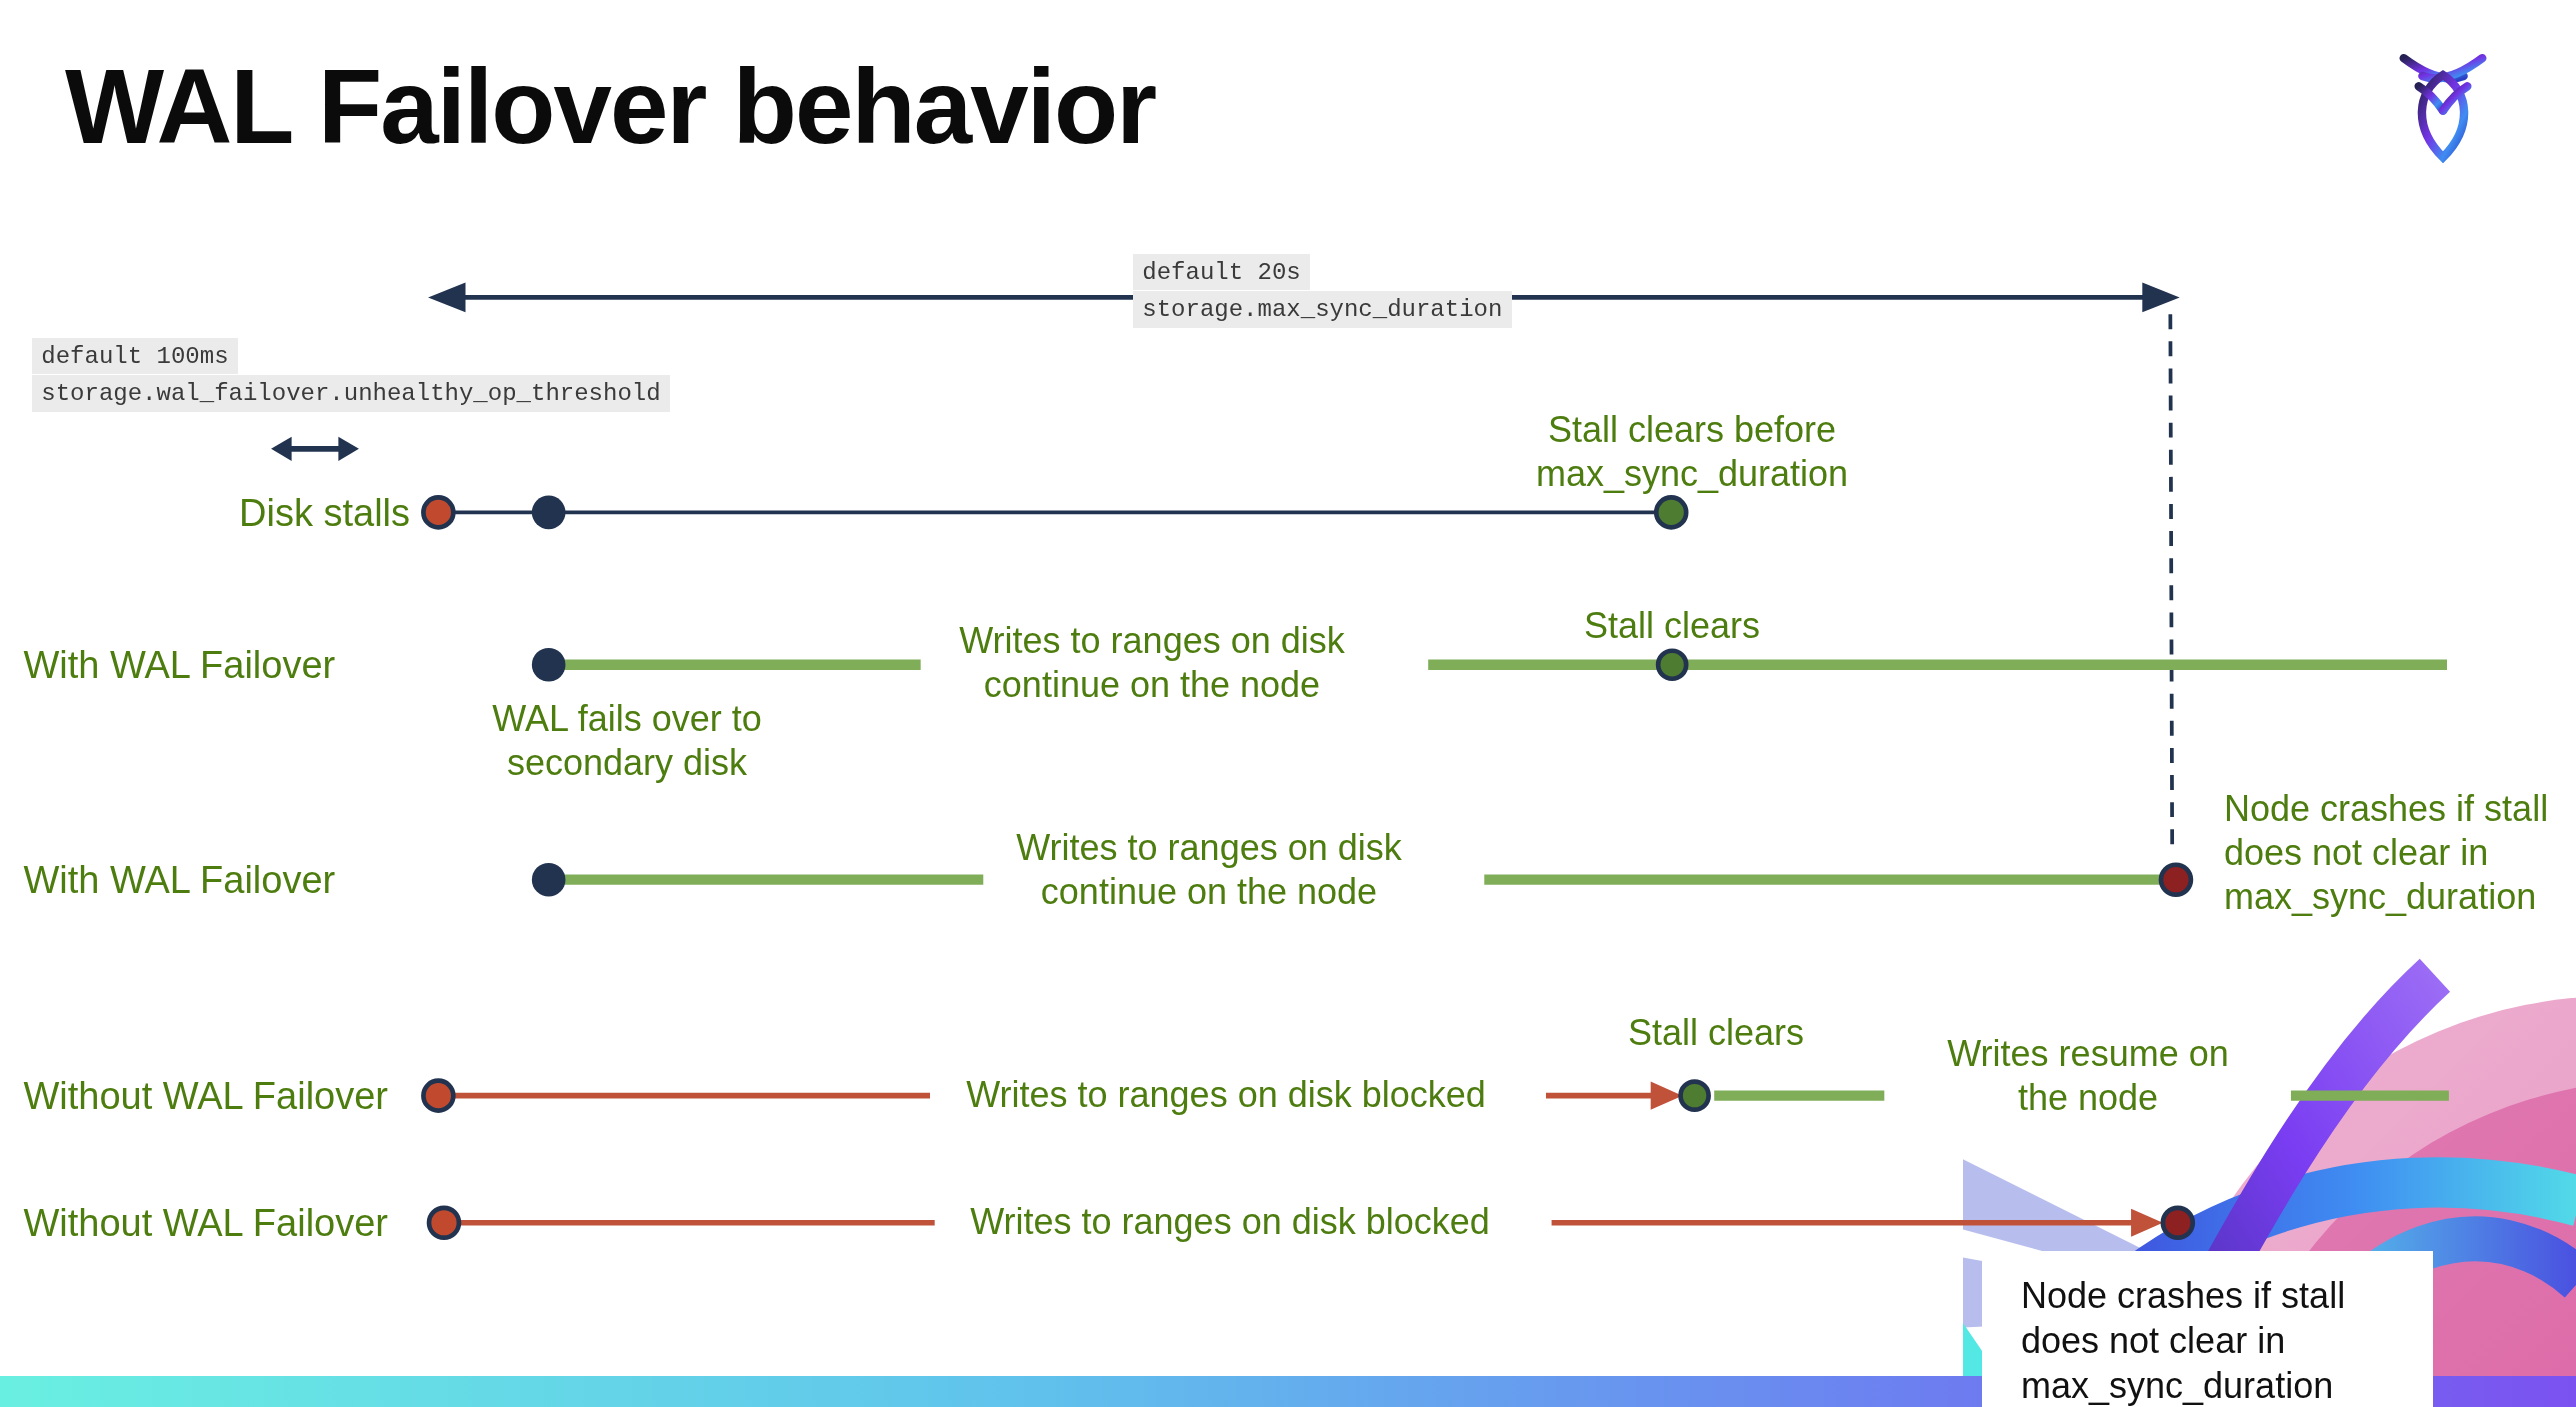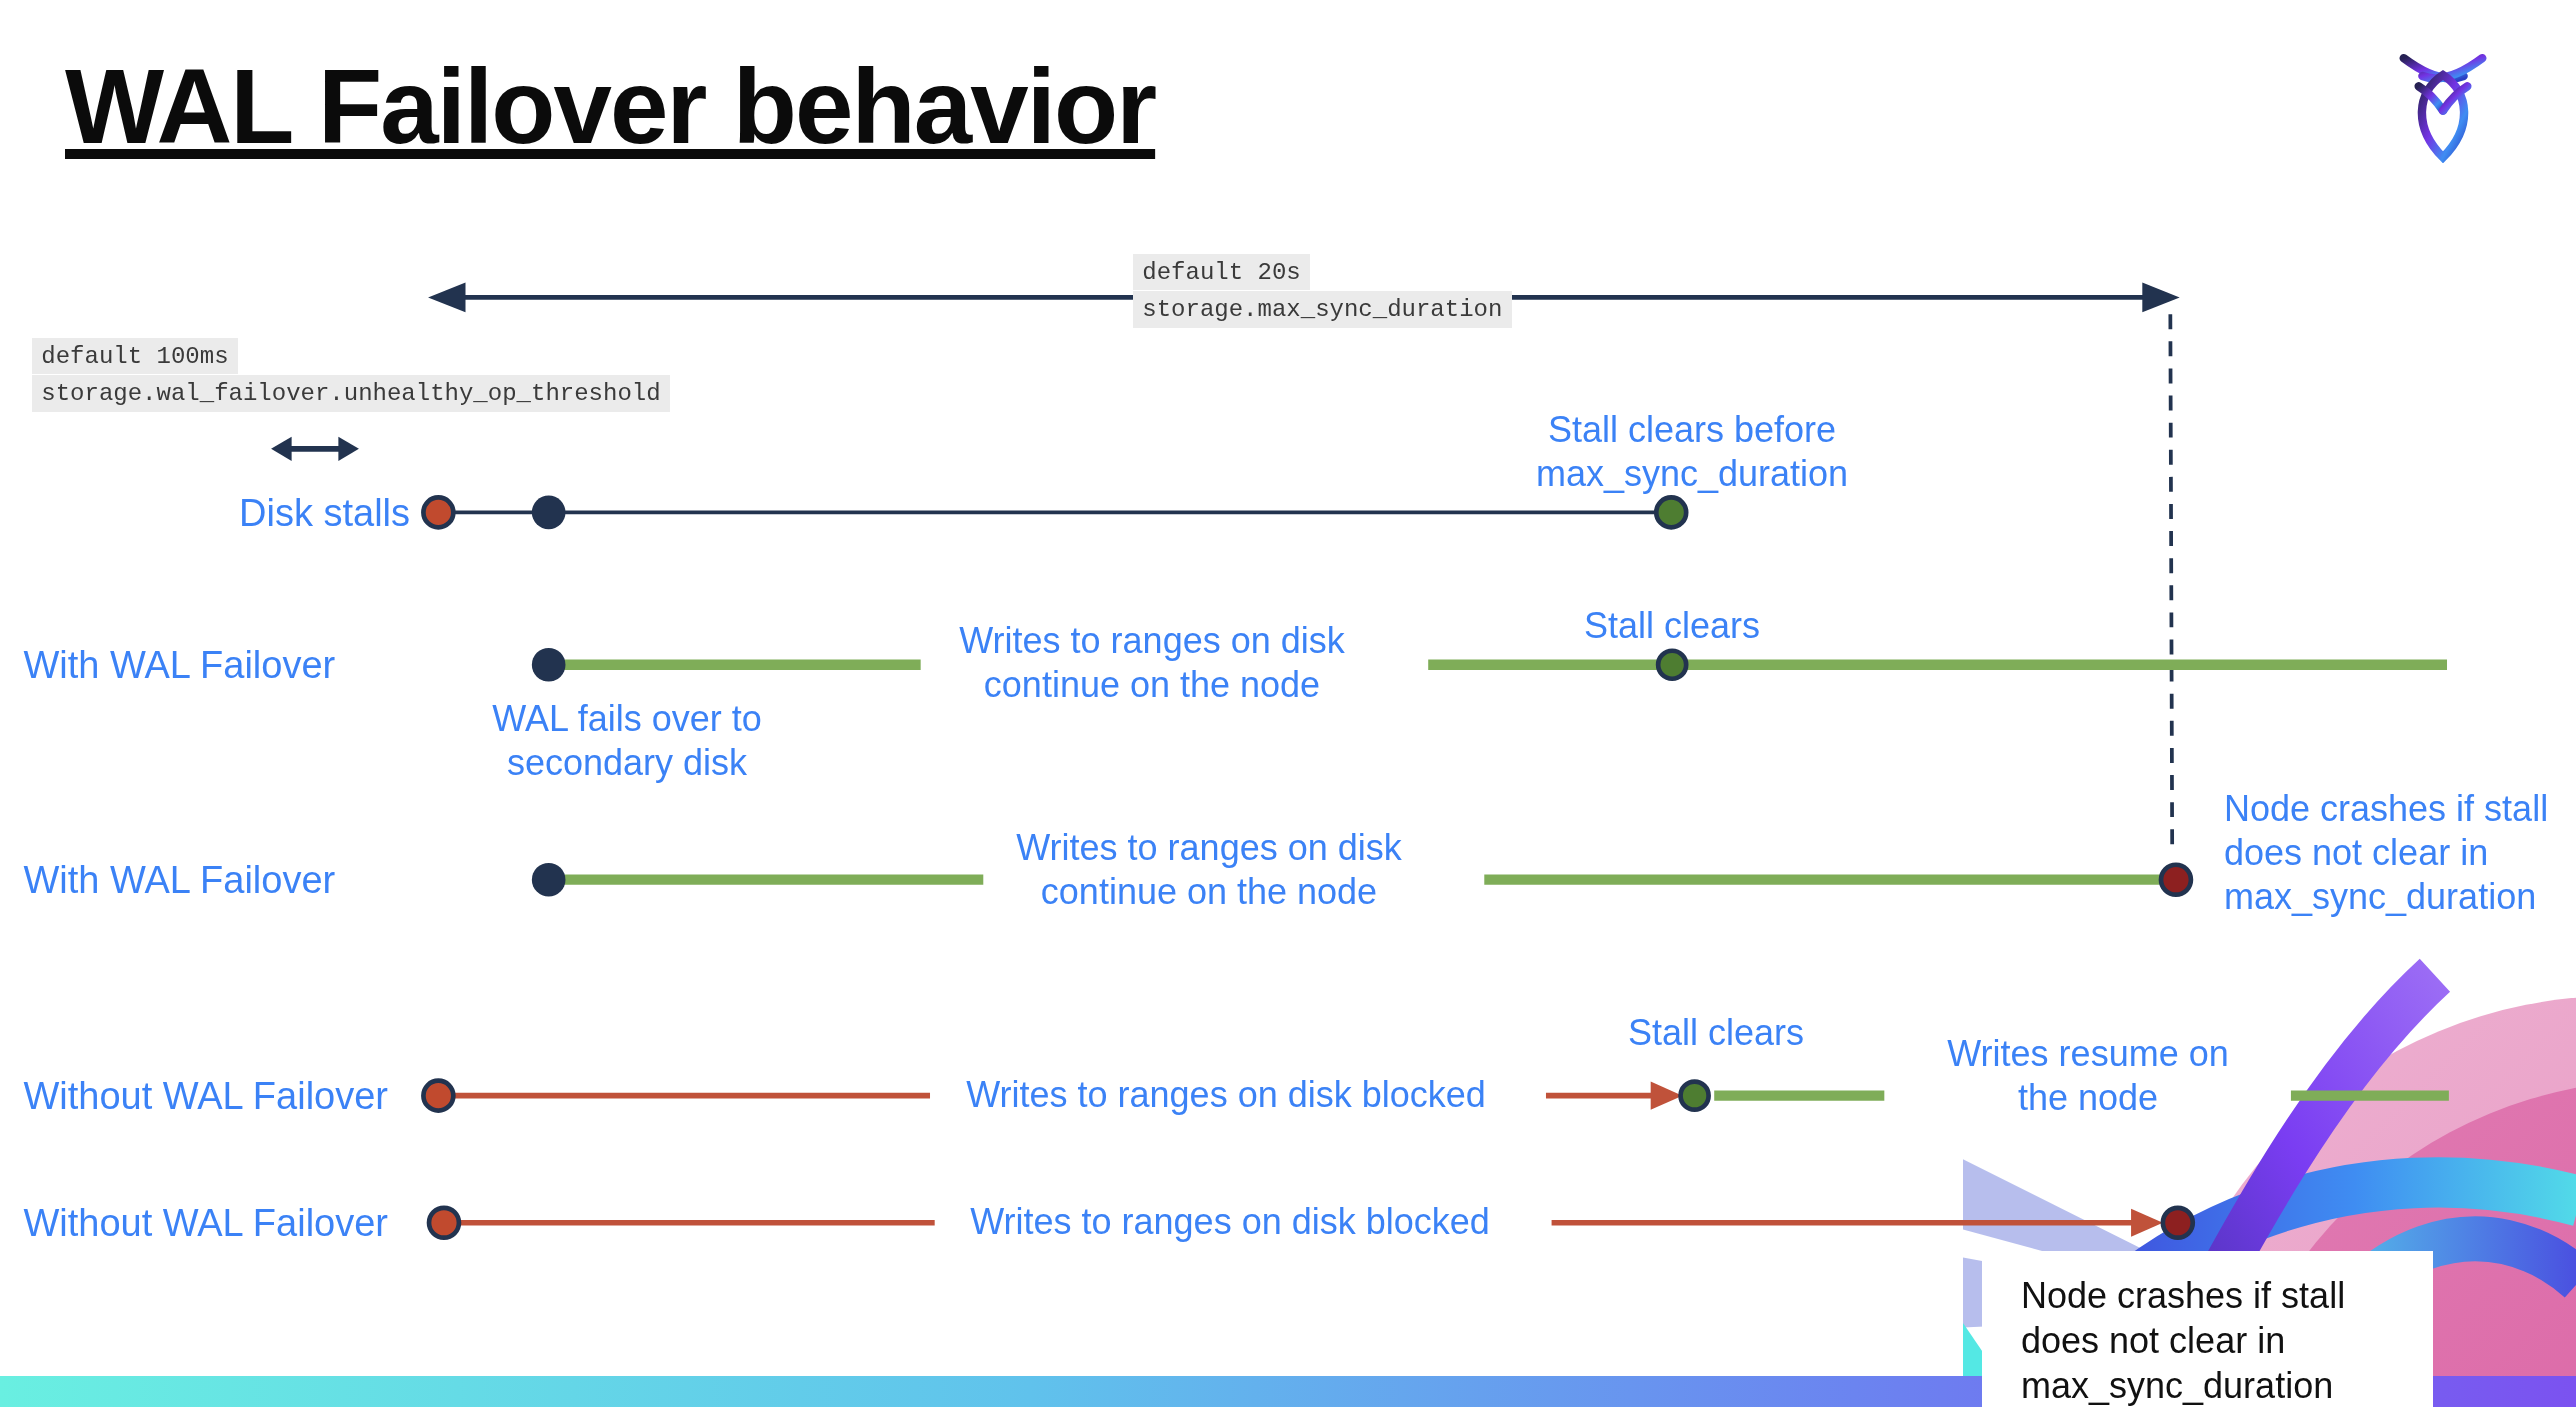--- a/index.html
+++ b/index.html
@@ -1,40 +1,40 @@
 <!DOCTYPE html>
 <html style="font-size:15px"><head>
 <meta charset="utf-8">
 <style>
   html,body{margin:0;padding:0;background:#fff;}
   .slide{position:relative;width:2576px;height:1408px;background:#ffffff;overflow:hidden;
          font-family:"Liberation Sans",sans-serif;color:#111;}
   .title{position:absolute;left:65px;top:47px;font-size:105px;font-weight:700;
-         letter-spacing:-1.9px;color:#0b0b0b;white-space:nowrap;text-decoration:underline;}
+         letter-spacing:-1.9px;color:#0b0b0b;white-space:nowrap;}
   .abs{position:absolute;}
   svg{display:block;}
   .layer{position:absolute;left:0;top:0;width:2576px;height:1408px;pointer-events:none;}
 
   
   .bottom-bar{position:absolute;left:0;top:1376px;width:2576px;height:32px;
     background:linear-gradient(90deg,#69efe1 0%,#60c2ec 40%,#6b84f0 72%,#7b52f0 100%);}
 
   
   .crash-box{position:absolute;left:1982px;top:1251px;width:451px;height:157px;background:#ffffff;}
   .crash-box .line{margin:0;padding:0 0 0 39px;font-size:36px;line-height:45px;white-space:nowrap;}
   .crash-box .first{padding-top:22.4px;}
 
   
   .code-callout{position:absolute;font-family:"Liberation Mono",monospace;font-size:24px;color:#3a3a3a;}
   .code-callout .cl{display:inline-block;background:#ebebeb;padding:4.7px 9.3px;margin-bottom:0.9px;white-space:nowrap;}
   #callout-unhealthy{left:32px;top:338px;text-decoration:underline;}
   #callout-maxsync{left:1133px;top:254px;}
 
   
-  .t{position:absolute;font-size:36px;line-height:44px;color:#3b82f6;white-space:nowrap;}
+  .t{position:absolute;font-size:36px;line-height:44px;color:#4d7c0f;white-space:nowrap;}
   .rowlab{font-size:38px;}
   .ctr{transform:translateX(-50%);text-align:center;}
   #lbl-disk{left:228px;top:491px;margin-left:11px;}
   #lbl-ww1{left:23.4px;top:643px;}
   #lbl-ww2{left:23.4px;top:858px;}
   #lbl-wo1{left:23.4px;top:1074px;}
   #lbl-wo2{left:23.4px;top:1201px;}
   #ann-stall-before{left:1692px;top:408px;}
   #ann-writes-cont1{left:1152px;top:619px;}
   #ann-stall-clears1{left:1672px;top:604px;}

